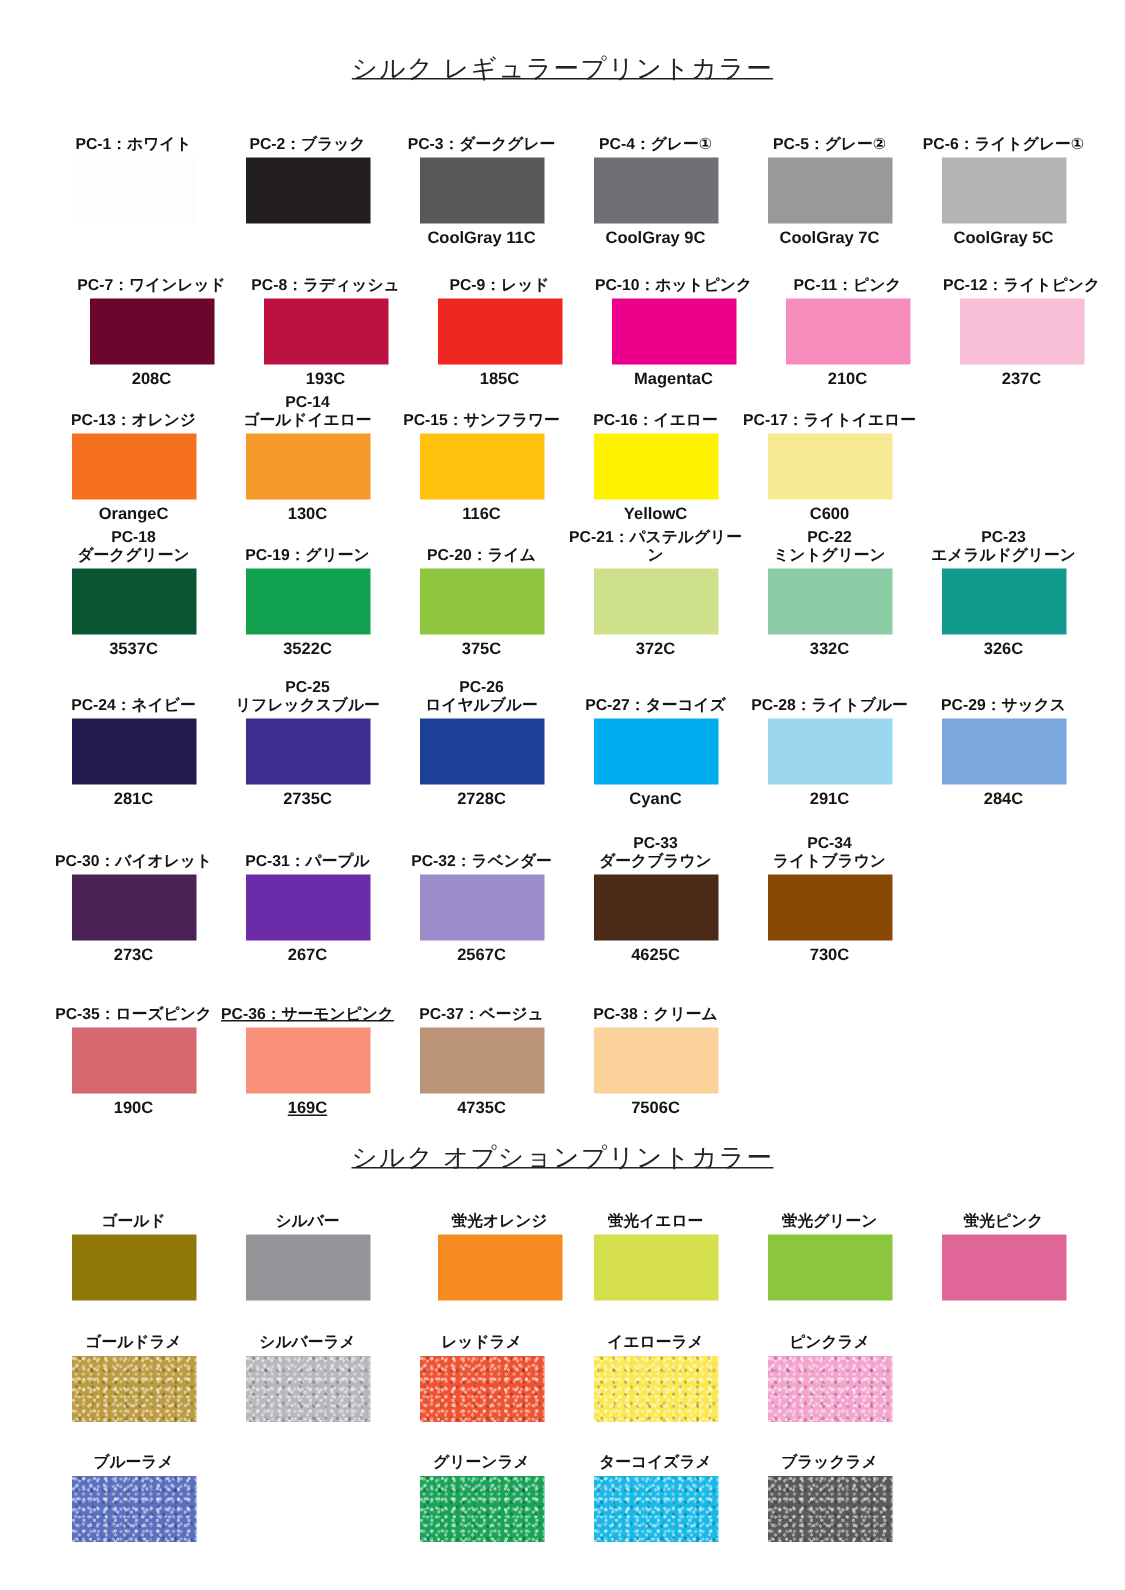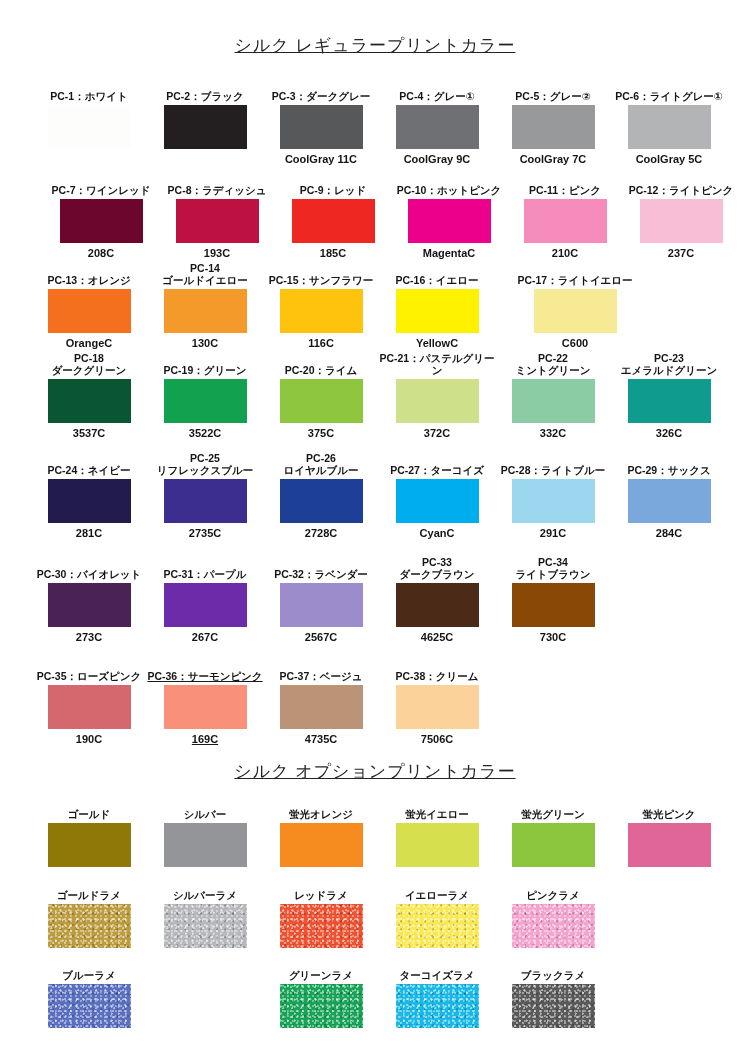--- a/index.html
+++ b/index.html
@@ -154,21 +154,21 @@
       <div class="cell" style="left: 263px; top: 0px;">
         <div class="label">PC-15：サンフラワー</div>
         <div class="swatch" style="background-color: rgb(255, 194, 13);"></div>
         <div class="code">116C</div>
       </div>
       <div class="cell" style="left: 379px; top: 0px;">
         <div class="label">PC-16：イエロー</div>
         <div class="swatch" style="background-color: rgb(255, 242, 0);"></div>
         <div class="code">YellowC</div>
       </div>
-      <div class="cell" style="left: 495px; top: 0px; margin-left: 22px;">
+      <div class="cell" style="left: 495px; top: 0px;">
         <div class="label">PC-17：ライトイエロー</div>
         <div class="swatch" style="background-color: rgb(247, 234, 149);"></div>
         <div class="code">C600</div>
       </div>
       <div class="cell empty" style="left: 611px; top: 0px;">
         <div class="label"></div>
         <div class="swatch" style="visibility: hidden;"></div>
         <div class="code"></div>
       </div>
     </div>
@@ -316,21 +316,21 @@
       <div class="cell" style="left: 31px; top: 0px;">
         <div class="label">ゴールド</div>
         <div class="swatch" style="background-color: rgb(143, 120, 7);"></div>
         <div class="code"></div>
       </div>
       <div class="cell" style="left: 147px; top: 0px;">
         <div class="label">シルバー</div>
         <div class="swatch" style="background-color: rgb(148, 149, 153);"></div>
         <div class="code"></div>
       </div>
-      <div class="cell" style="left: 263px; top: 0px;">
+      <div class="cell" style="left: 275px; top: 0px;">
         <div class="label">蛍光オレンジ</div>
         <div class="swatch" style="background-color: rgb(246, 140, 31);"></div>
         <div class="code"></div>
       </div>
       <div class="cell" style="left: 379px; top: 0px;">
         <div class="label">蛍光イエロー</div>
         <div class="swatch" style="background-color: rgb(214, 224, 78);"></div>
         <div class="code"></div>
       </div>
       <div class="cell" style="left: 495px; top: 0px; text-align: center;">

